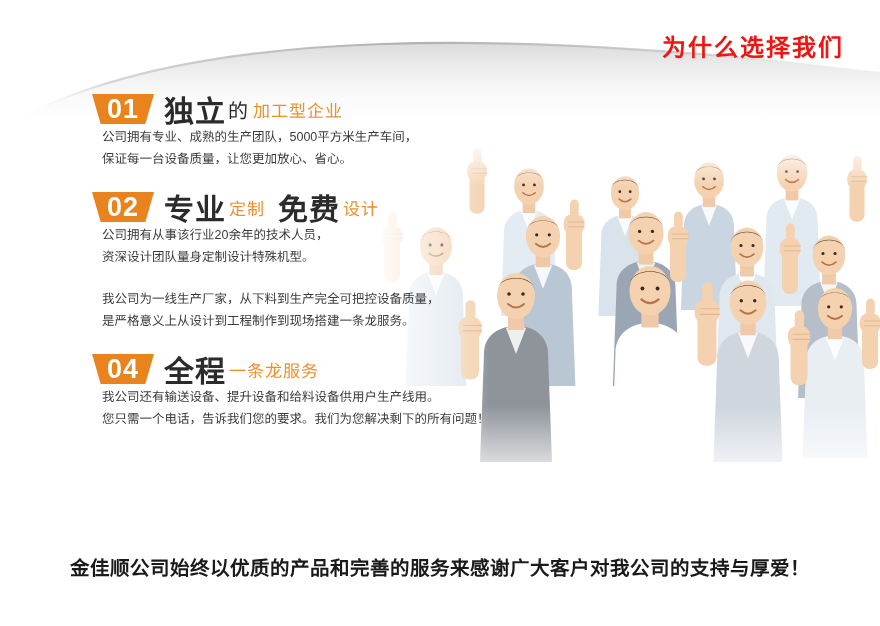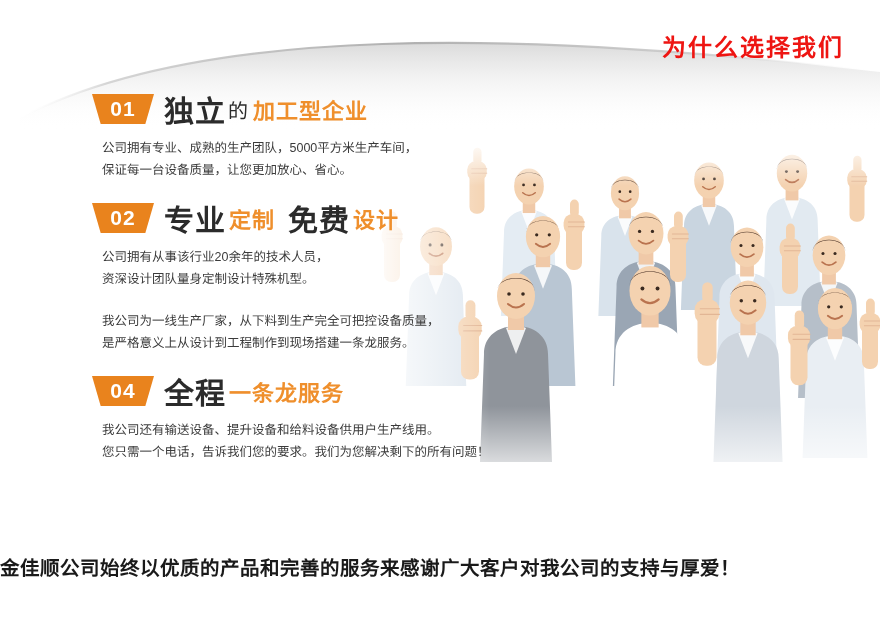--- a/index.html
+++ b/index.html
@@ -76,63 +76,62 @@
   .badge {
     position: relative;
     display: inline-flex;
     align-items: center;
     justify-content: center;
     width: 62px;
     height: 30px;
     margin-right: 10px;
     background: #e9831d;
     color: #ffffff;
-    font-size: 21px;
+    font-size: 27px;
     font-weight: bold;
     letter-spacing: 1px;
     -webkit-clip-path: polygon(0 0, 100% 0, 86% 100%, 14% 100%);
     clip-path: polygon(0 0, 100% 0, 86% 100%, 14% 100%);
   }
 
   .h-main {
     font-size: 30px;
     font-weight: bold;
     color: #2b2b2b;
     letter-spacing: 1px;
   }
   .h-mid {
     font-size: 20px;
     color: #2b2b2b;
     margin: 0 2px;
   }
   .h-accent {
-    font-size: 22px;
+    font-size: 17px;
     color: #ef8f2c;
     margin-left: 3px;
     letter-spacing: 1px;
-    font-weight: bold;
   }
   .h-gap { display: inline-block; width: 13px; }
 
   .feat-body {
-    margin-top: 11px;
+    margin-top: 0;
     padding-left: 10px;
     color: #3b3b3b;
     font-size: 12.5px;
     line-height: 22px;
   }
   .feat-body div { white-space: nowrap; }
 
   
   .tagline {
     position: absolute;
     left: 0;
     top: 552px;
     width: 880px;
-    text-align: left;
+    text-align: center;
     font-size: 19.5px;
     font-weight: bold;
     color: #1a1a1a;
     letter-spacing: 0.5px;
     white-space: nowrap;
   }
 </style>
 </head>
 <body>
 

